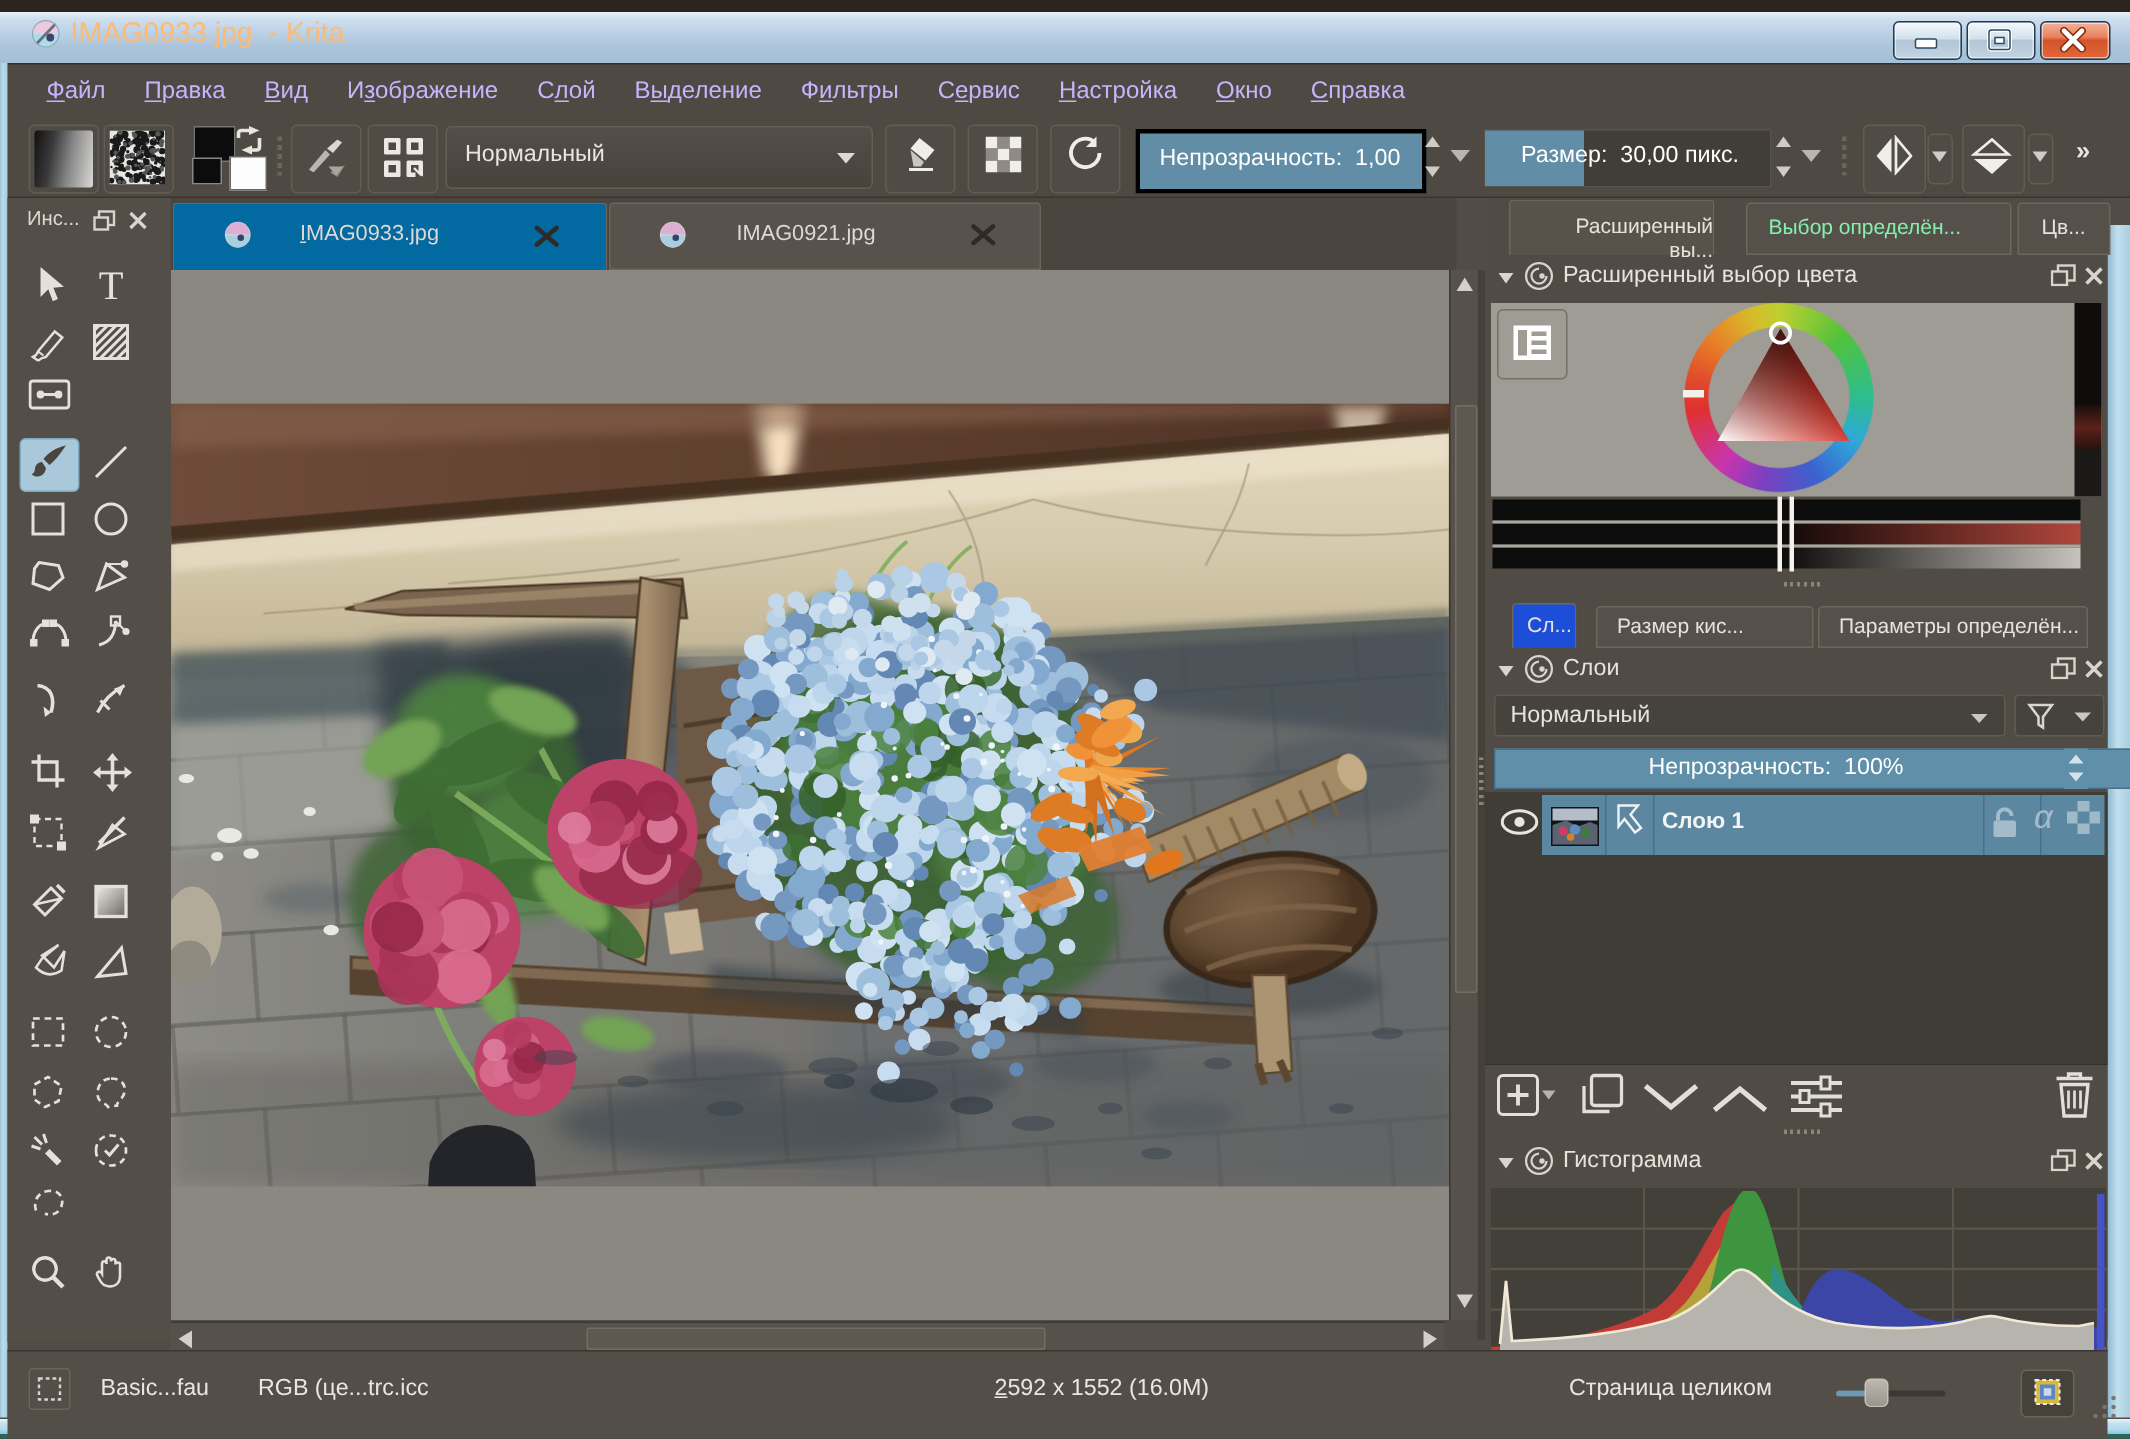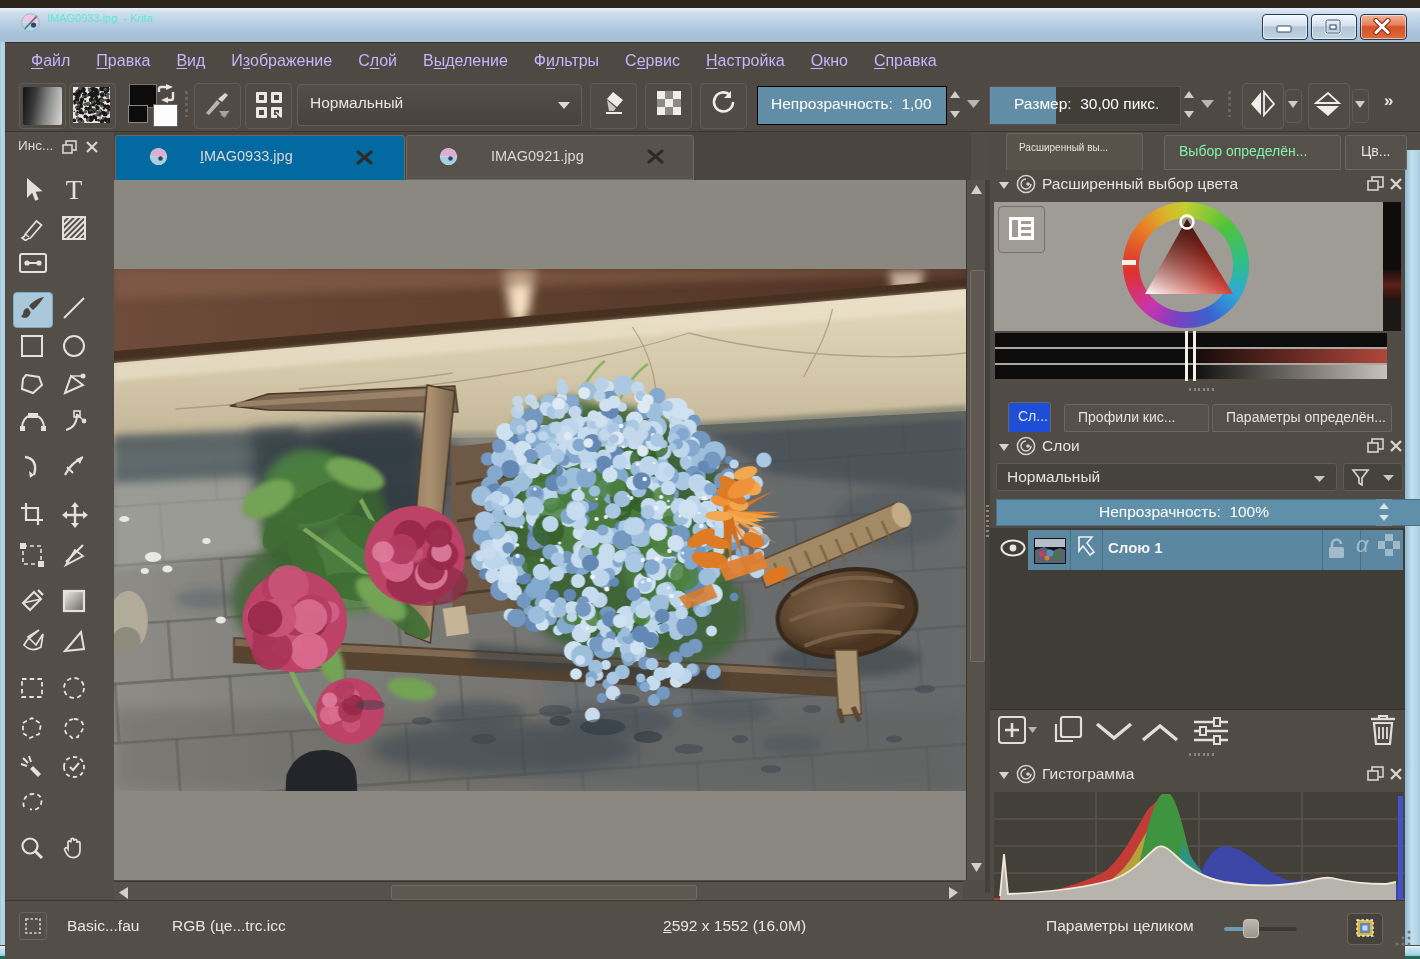--- a/index.html
+++ b/index.html
@@ -1,20 +1,20 @@
 <!DOCTYPE html>
 <html><head><meta charset="utf-8">
 <style>
 html,body{margin:0;padding:0;}
 body{width:1420px;height:959px;overflow:hidden;position:relative;background:#514c45;font-family:"Liberation Sans",sans-serif;-webkit-font-smoothing:antialiased;}
 .abs{position:absolute;}
 #topedge{left:0;top:0;width:1420px;height:8px;background:#2b251e;}
 #titlebar{left:0;top:8px;width:1420px;height:34px;background:linear-gradient(180deg,#e8f2fa 0,#cfe0ef 12%,#b9cfe3 45%,#abc4da 70%,#a5bfd6 100%);}
 #title-ic{left:21px;top:13px;width:19px;height:19px;}
-#title-tx{left:47px;top:12px;font-size:11px;color:#5eead4;}
+#title-tx{left:47px;top:12px;font-size:19px;color:#fdba74;}
 .wbtn{top:14px;height:24px;border-radius:4px;border:1px solid #243a52;box-shadow:inset 0 0 0 1px rgba(255,255,255,.55);}
 #btn-min{left:1262px;width:44px;background:linear-gradient(180deg,#f4f8fb 0,#d3e1ec 45%,#b3c5d6 50%,#c3d4e2 100%);}
 #btn-max{left:1311px;width:44px;background:linear-gradient(180deg,#f4f8fb 0,#d3e1ec 45%,#b3c5d6 50%,#c3d4e2 100%);}
 #btn-close{left:1360px;width:45px;background:linear-gradient(180deg,#f2b29a 0,#e8825e 40%,#d4522a 50%,#e06a3a 100%);}
 #menubar{left:0;top:42px;width:1420px;height:37px;background:#4e4942;border-top:1px solid #35302a;box-sizing:border-box;display:flex;align-items:center;padding-left:18px;}
 #menubar span{padding:0 13px;font-size:16px;color:#c4b5fd;}
 #menubar u{text-decoration:underline;text-underline-offset:2px;}
 #toolbar{left:0;top:79px;width:1420px;height:53px;background:#4e4942;border-bottom:1px solid #3a352e;box-sizing:border-box;}
 .tbtn{position:absolute;top:4px;height:44px;border:1px solid #625c54;border-radius:4px;background:#504b44;}
 #leftedge{left:0;top:42px;width:5px;height:903px;background:linear-gradient(90deg,#9cc3da 0,#bcdcec 40%,#a7cadd 100%);}
@@ -346,21 +346,21 @@
         <rect x="0" y="8" width="8" height="8"></rect>
         <rect x="16" y="8" width="8" height="8"></rect>
         <rect x="8" y="16" width="8" height="8"></rect>
       </g>
     </svg>
 <div class="tbtn" style="left:700px;width:45px;"></div>
 <svg style="position:absolute;left:710px;top:11px" width="26" height="26" viewBox="0 0 26 26">
       <path d="M20 5A9.5 9.5 0 1 0 23 12" fill="none" stroke="#efedea" stroke-width="2.6"></path>
       <path d="M21 1v7h-7z" fill="#efedea"></path>
     </svg>
-<div style="position:absolute;left:757px;top:7px;width:188px;height:37px;background:#618ea6;border:1px solid #000000;color:#fff;font-size:15.5px;">
+<div style="position:absolute;left:757px;top:7px;width:188px;height:37px;background:#618ea6;border:3px solid #000000;color:#fff;font-size:15.5px;">
       <span style="position:absolute;left:13px;top:8px;">Непрозрачность:&nbsp; 1,00</span>
     </div>
 <div style="position:absolute;left:947px;top:7px;width:16px;height:37px;">
  <svg width="16" height="37">
         <path d="M3 12 8 5l5 7z" fill="#cfccc6"></path>
         <path d="M3 25l5 7 5-7z" fill="#cfccc6"></path>
       </svg></div>
 <svg style="position:absolute;left:966px;top:20px" width="15" height="10">
       <path d="M1 1h13L7.5 9z" fill="#b9b5af"></path>
     </svg>
@@ -1538,21 +1538,21 @@
 <div class="abs" id="hscroll" style="left:114px;top:881px;width:849px;height:22px;background:#56514a;border-top:1px solid #3b3731;box-sizing:border-box;">
  <svg style="position:absolute;left:4px;top:4px" width="11" height="13">
       <path d="M10 1v12L1 6.5z" fill="#d3d0ca"></path>
     </svg>
  <div style="position:absolute;left:277px;top:3px;width:304px;height:13px;background:#5e5850;border:1px solid #736d64;border-radius:2px;"></div>
  <svg style="position:absolute;left:834px;top:4px" width="11" height="13">
       <path d="M1 1v12l9-6.5z" fill="#d3d0ca"></path>
     </svg>
 </div>
 <div class="abs" id="rpanel">
-<div style="position:absolute;left:16px;top:1px;width:137px;height:37px;background:#57524a;border:1px solid #6b665e;border-bottom:none;border-radius:3px 3px 0 0;box-sizing:border-box;color:#e6e2dc;font-size:10px;">
+<div style="position:absolute;left:16px;top:1px;width:137px;height:37px;background:#57524a;border:1px solid #6b665e;border-bottom:none;border-radius:3px 3px 0 0;box-sizing:border-box;color:#e6e2dc;font-size:14px;text-align:right;">
       <span style="position:absolute;left:12px;top:8px;">Расширенный вы...</span>
     </div>
 <div style="position:absolute;left:174px;top:3px;width:177px;height:35px;background:#55504a;border:1px solid #6b665e;border-radius:3px 3px 0 0;box-sizing:border-box;color:#86efac;font-size:14px;">
       <span style="position:absolute;left:14px;top:7px;">Выбор определён...</span>
     </div>
 <div style="position:absolute;left:355px;top:3px;width:62px;height:35px;background:#55504a;border:1px solid #6b665e;border-radius:3px 3px 0 0;box-sizing:border-box;color:#e6e2dc;font-size:14px;">
       <span style="position:absolute;left:15px;top:7px;">Цв...</span>
     </div>
 <svg style="position:absolute;left:8px;top:49px" width="12" height="9">
       <path d="M1 1h10L6 8z" fill="#d8d4ce"></path>
@@ -1608,21 +1608,21 @@
 <div style="position:absolute;left:5px;top:233px;width:392px;height:14px;background:linear-gradient(90deg,#0c0c0c 0,#0c0c0c 49%,#161412 52%,#c6c2bc 100%);"></div>
 <div style="position:absolute;left:5px;top:215px;width:392px;height:2px;background:#aaa79f;"></div>
 <div style="position:absolute;left:5px;top:231px;width:392px;height:2px;background:#aaa79f;"></div>
 <div style="position:absolute;left:195px;top:199px;width:3px;height:50px;background:#f4f0ea;"></div>
 <div style="position:absolute;left:203px;top:199px;width:3px;height:50px;background:#f4f0ea;"></div>
 <div style="position:absolute;left:199px;top:256px;width:26px;height:3px;background:repeating-linear-gradient(90deg,#8a847b 0 2px,transparent 2px 4.5px);"></div>
 <div style="position:absolute;left:18px;top:270px;width:43px;height:30px;background:#1d4ed8;border:1px solid #6b665e;border-bottom:none;border-radius:3px 3px 0 0;box-sizing:border-box;color:#e6e2dc;font-size:14px;">
       <span style="position:absolute;left:9px;top:5px;">Сл...</span>
     </div>
 <div style="position:absolute;left:74px;top:272px;width:145px;height:28px;background:#55504a;border:1px solid #6b665e;border-radius:3px 3px 0 0;box-sizing:border-box;color:#e6e2dc;font-size:14px;">
-      <span style="position:absolute;left:13px;top:4px;">Профили кис...</span>
+      <span style="position:absolute;left:13px;top:4px;">Размер кис...</span>
     </div>
 <div style="position:absolute;left:222px;top:272px;width:180px;height:28px;background:#55504a;border:1px solid #6b665e;border-radius:3px 3px 0 0;box-sizing:border-box;color:#e6e2dc;font-size:14px;">
       <span style="position:absolute;left:13px;top:4px;">Параметры определён...</span>
     </div>
 <svg style="position:absolute;left:8px;top:311px" width="12" height="9">
       <path d="M1 1h10L6 8z" fill="#d8d4ce"></path>
     </svg>
 <svg style="position:absolute;left:26px;top:304px" width="20" height="20">
       <circle cx="10" cy="10" r="8.6" fill="none" stroke="#d8d4ce" stroke-width="1.5"></circle>
       <path d="M10 5a5 5 0 1 0 5 5" fill="none" stroke="#d8d4ce" stroke-width="1.5"></path>
@@ -1754,21 +1754,21 @@
 <path d="M6 104 L10 62 L14 102 C60 100 90 96 118 88 C140 80 152 64 162 56 C168 52 174 56 182 64 C194 76 210 86 230 90 C260 95 290 94 310 90 C320 88 330 84 338 86 C350 89 370 92 392 92 L402 90" fill="none" stroke="#f1e8d6" stroke-width="1.8"></path>
 </svg>
 </div>
 <div class="abs" id="statusbar">
  <div style="position:absolute;left:14px;top:11px;width:26px;height:26px;border:1px solid #6a645c;border-radius:3px;"><svg width="26" height="26">
         <rect x="6" y="6" width="14" height="14" fill="none" stroke="#d8d4ce" stroke-width="1.6" stroke-dasharray="2.5 2"></rect>
       </svg></div>
  <span style="position:absolute;left:62px;top:16px;">Basic...fau</span>
  <span style="position:absolute;left:167px;top:16px;">RGB (це...trc.icc</span>
  <span style="position:absolute;left:658px;top:16px;"><u>2</u>592 x 1552 (16.0M)</span>
- <span style="position:absolute;left:1041px;top:16px;">Параметры целиком</span>
+ <span style="position:absolute;left:1041px;top:16px;">Страница целиком</span>
  <div style="position:absolute;left:1219px;top:26px;width:73px;height:4px;background:#3c3833;border-radius:2px;"></div>
  <div style="position:absolute;left:1219px;top:26px;width:22px;height:4px;background:#6e99b0;border-radius:2px;"></div>
  <div style="position:absolute;left:1238px;top:18px;width:16px;height:19px;background:linear-gradient(180deg,#bdb7af 0,#9b958d 100%);border:1px solid #c6c0b8;border-radius:4px;box-sizing:border-box;"></div>
  <div style="position:absolute;left:1342px;top:12px;width:36px;height:32px;background:#45413b;border:1px solid #6a645c;border-radius:4px;box-sizing:border-box;">
   <svg style="position:absolute;left:8px;top:5px" width="18" height="18">
         <rect x="1" y="1" width="16" height="16" fill="#d8b93c"></rect>
         <rect x="4" y="4" width="10" height="10" fill="#5d87c6"></rect>
         <rect x="6.5" y="6.5" width="5" height="5" fill="#cfd8e8"></rect>
         <rect x="1" y="1" width="16" height="16" fill="none" stroke="#efece6" stroke-width="1.4" stroke-dasharray="2.5 2"></rect>
       </svg>

